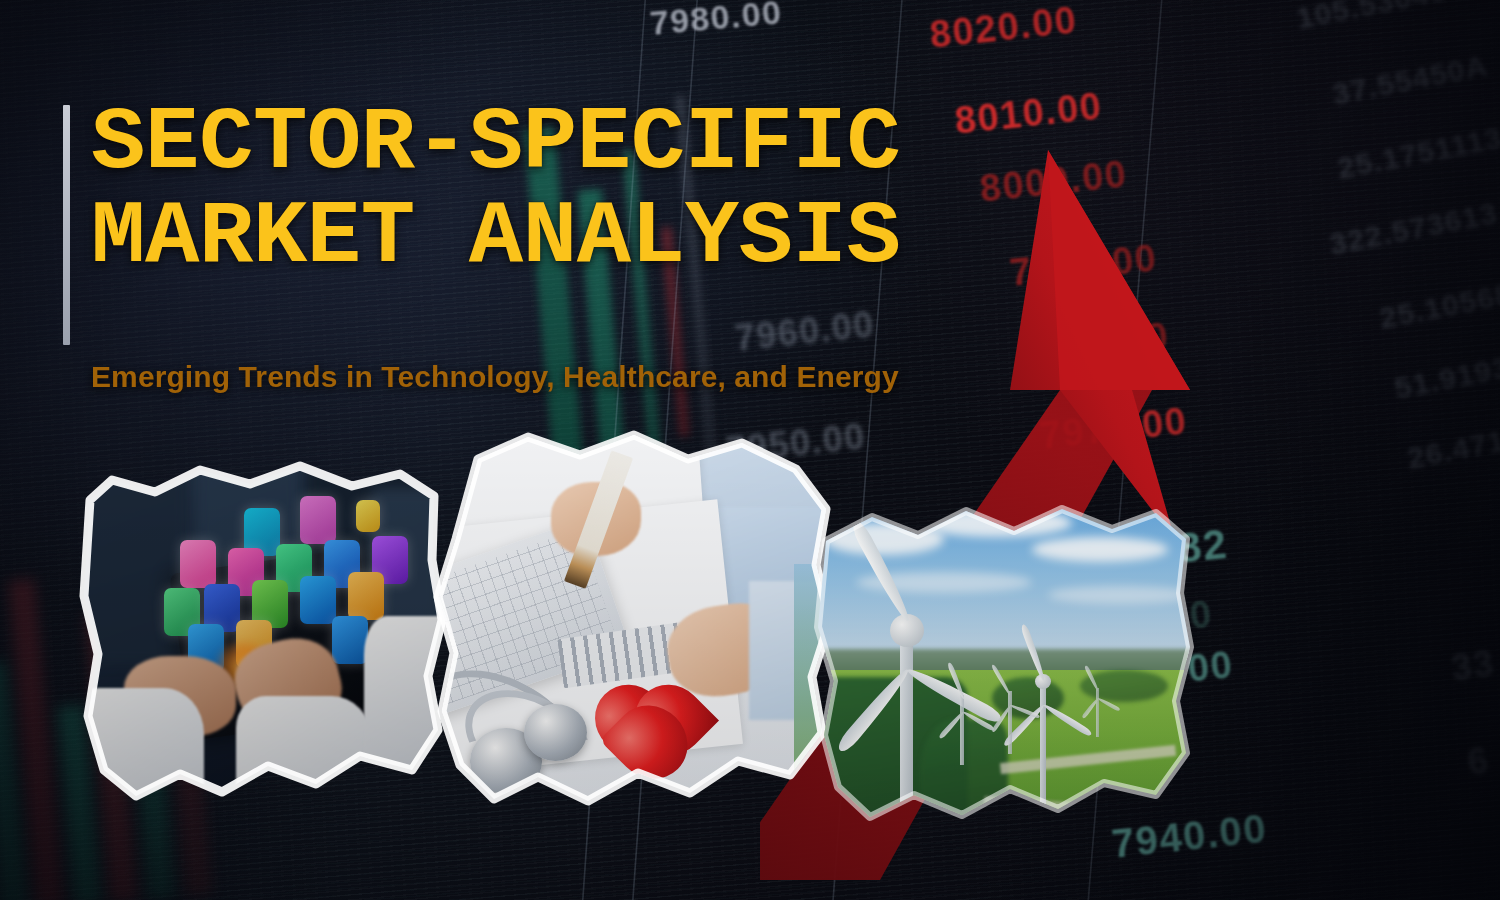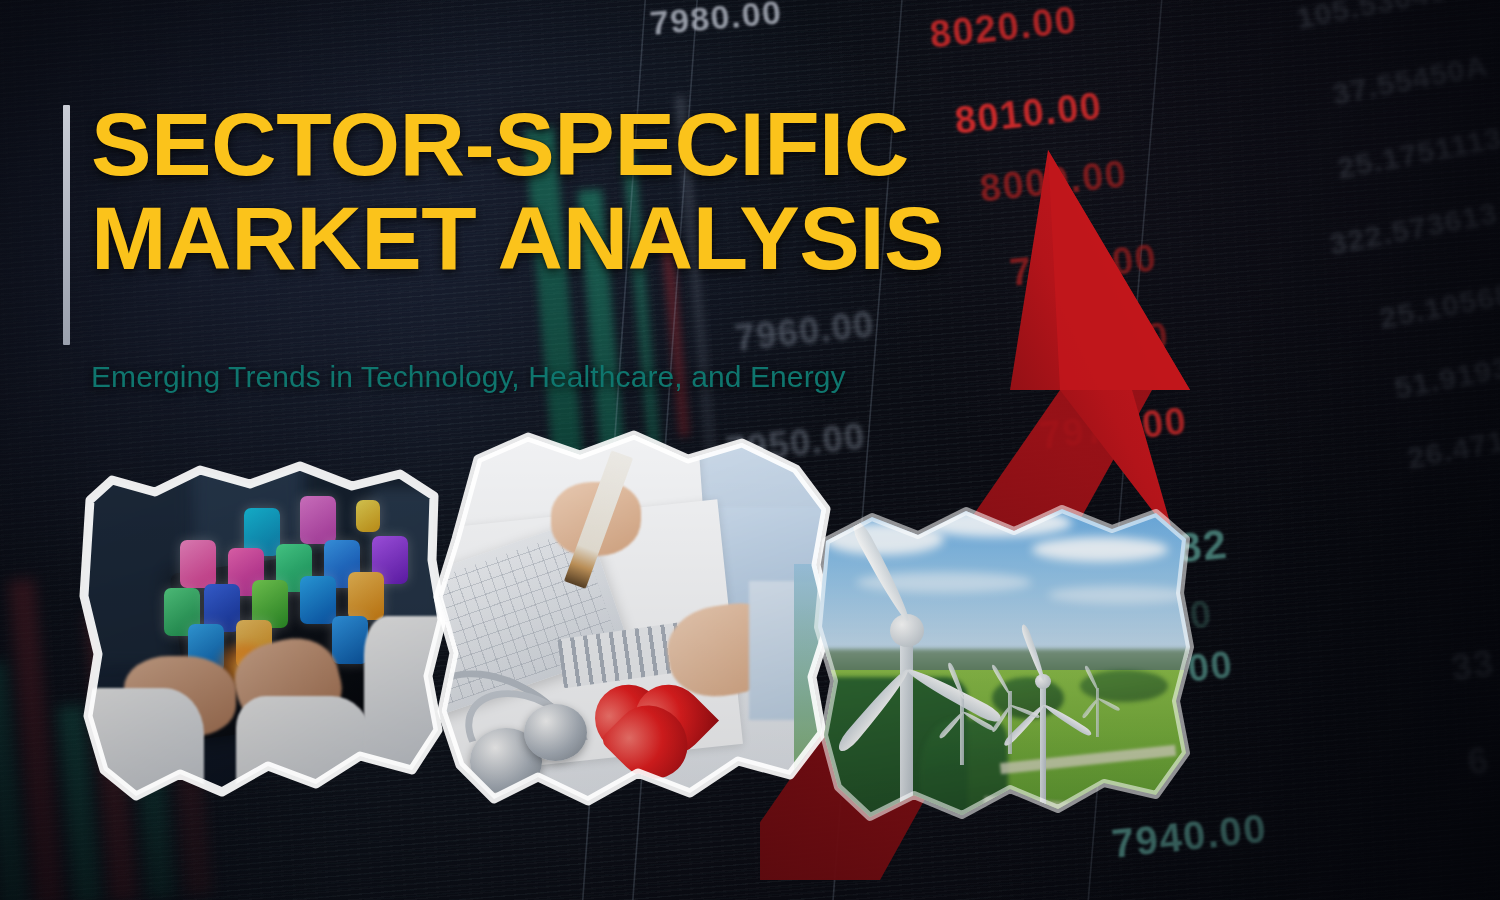--- a/index.html
+++ b/index.html
@@ -75,39 +75,39 @@
   .arrow-wrap{ position:absolute; left:760px; top:90px; width:470px; height:790px; }
   .arrow-wrap svg{ width:100%; height:100%; display:block; }
 
   
   .headline{ position:absolute; left:63px; top:100px; }
   .vbar{
     position:absolute; left:0; top:5px; width:7px; height:240px;
     background:linear-gradient(180deg,#c9cdd6,#9aa0ad);
     border-radius:1px;
   }
-  .titles{ margin-left:28px; }
+  .titles{ margin-left:28px;font-family:Liberation Mono, monospace; }
   .ttl{
     color:#FBC31B;
     font-weight:900;
     font-size:89px;
     line-height:.99;
     letter-spacing:-0.5px;
     text-shadow:0 3px 10px rgba(0,0,0,.65), 0 0 2px rgba(0,0,0,.5);
     white-space:nowrap;
     font-stretch:condensed;
     transform:scaleX(1.02);
     transform-origin:left center;
   }
   .ttl.l2{ margin-top:6px; }
   .subtitle{
     position:absolute; left:91px; top:360px;
-    color:#0f766e;
+    color:#a16207;
     font-size:30px;
-    font-weight:400;
+    font-weight:700;
     letter-spacing:.1px;
     text-shadow:0 2px 8px rgba(0,0,0,.8);
     white-space:nowrap;
   }
 
   
   .cards{ position:absolute; left:0; top:0; width:1500px; height:900px; }
   .card{ position:absolute; }
   .card svg{ display:block; width:100%; height:100%; }
 

